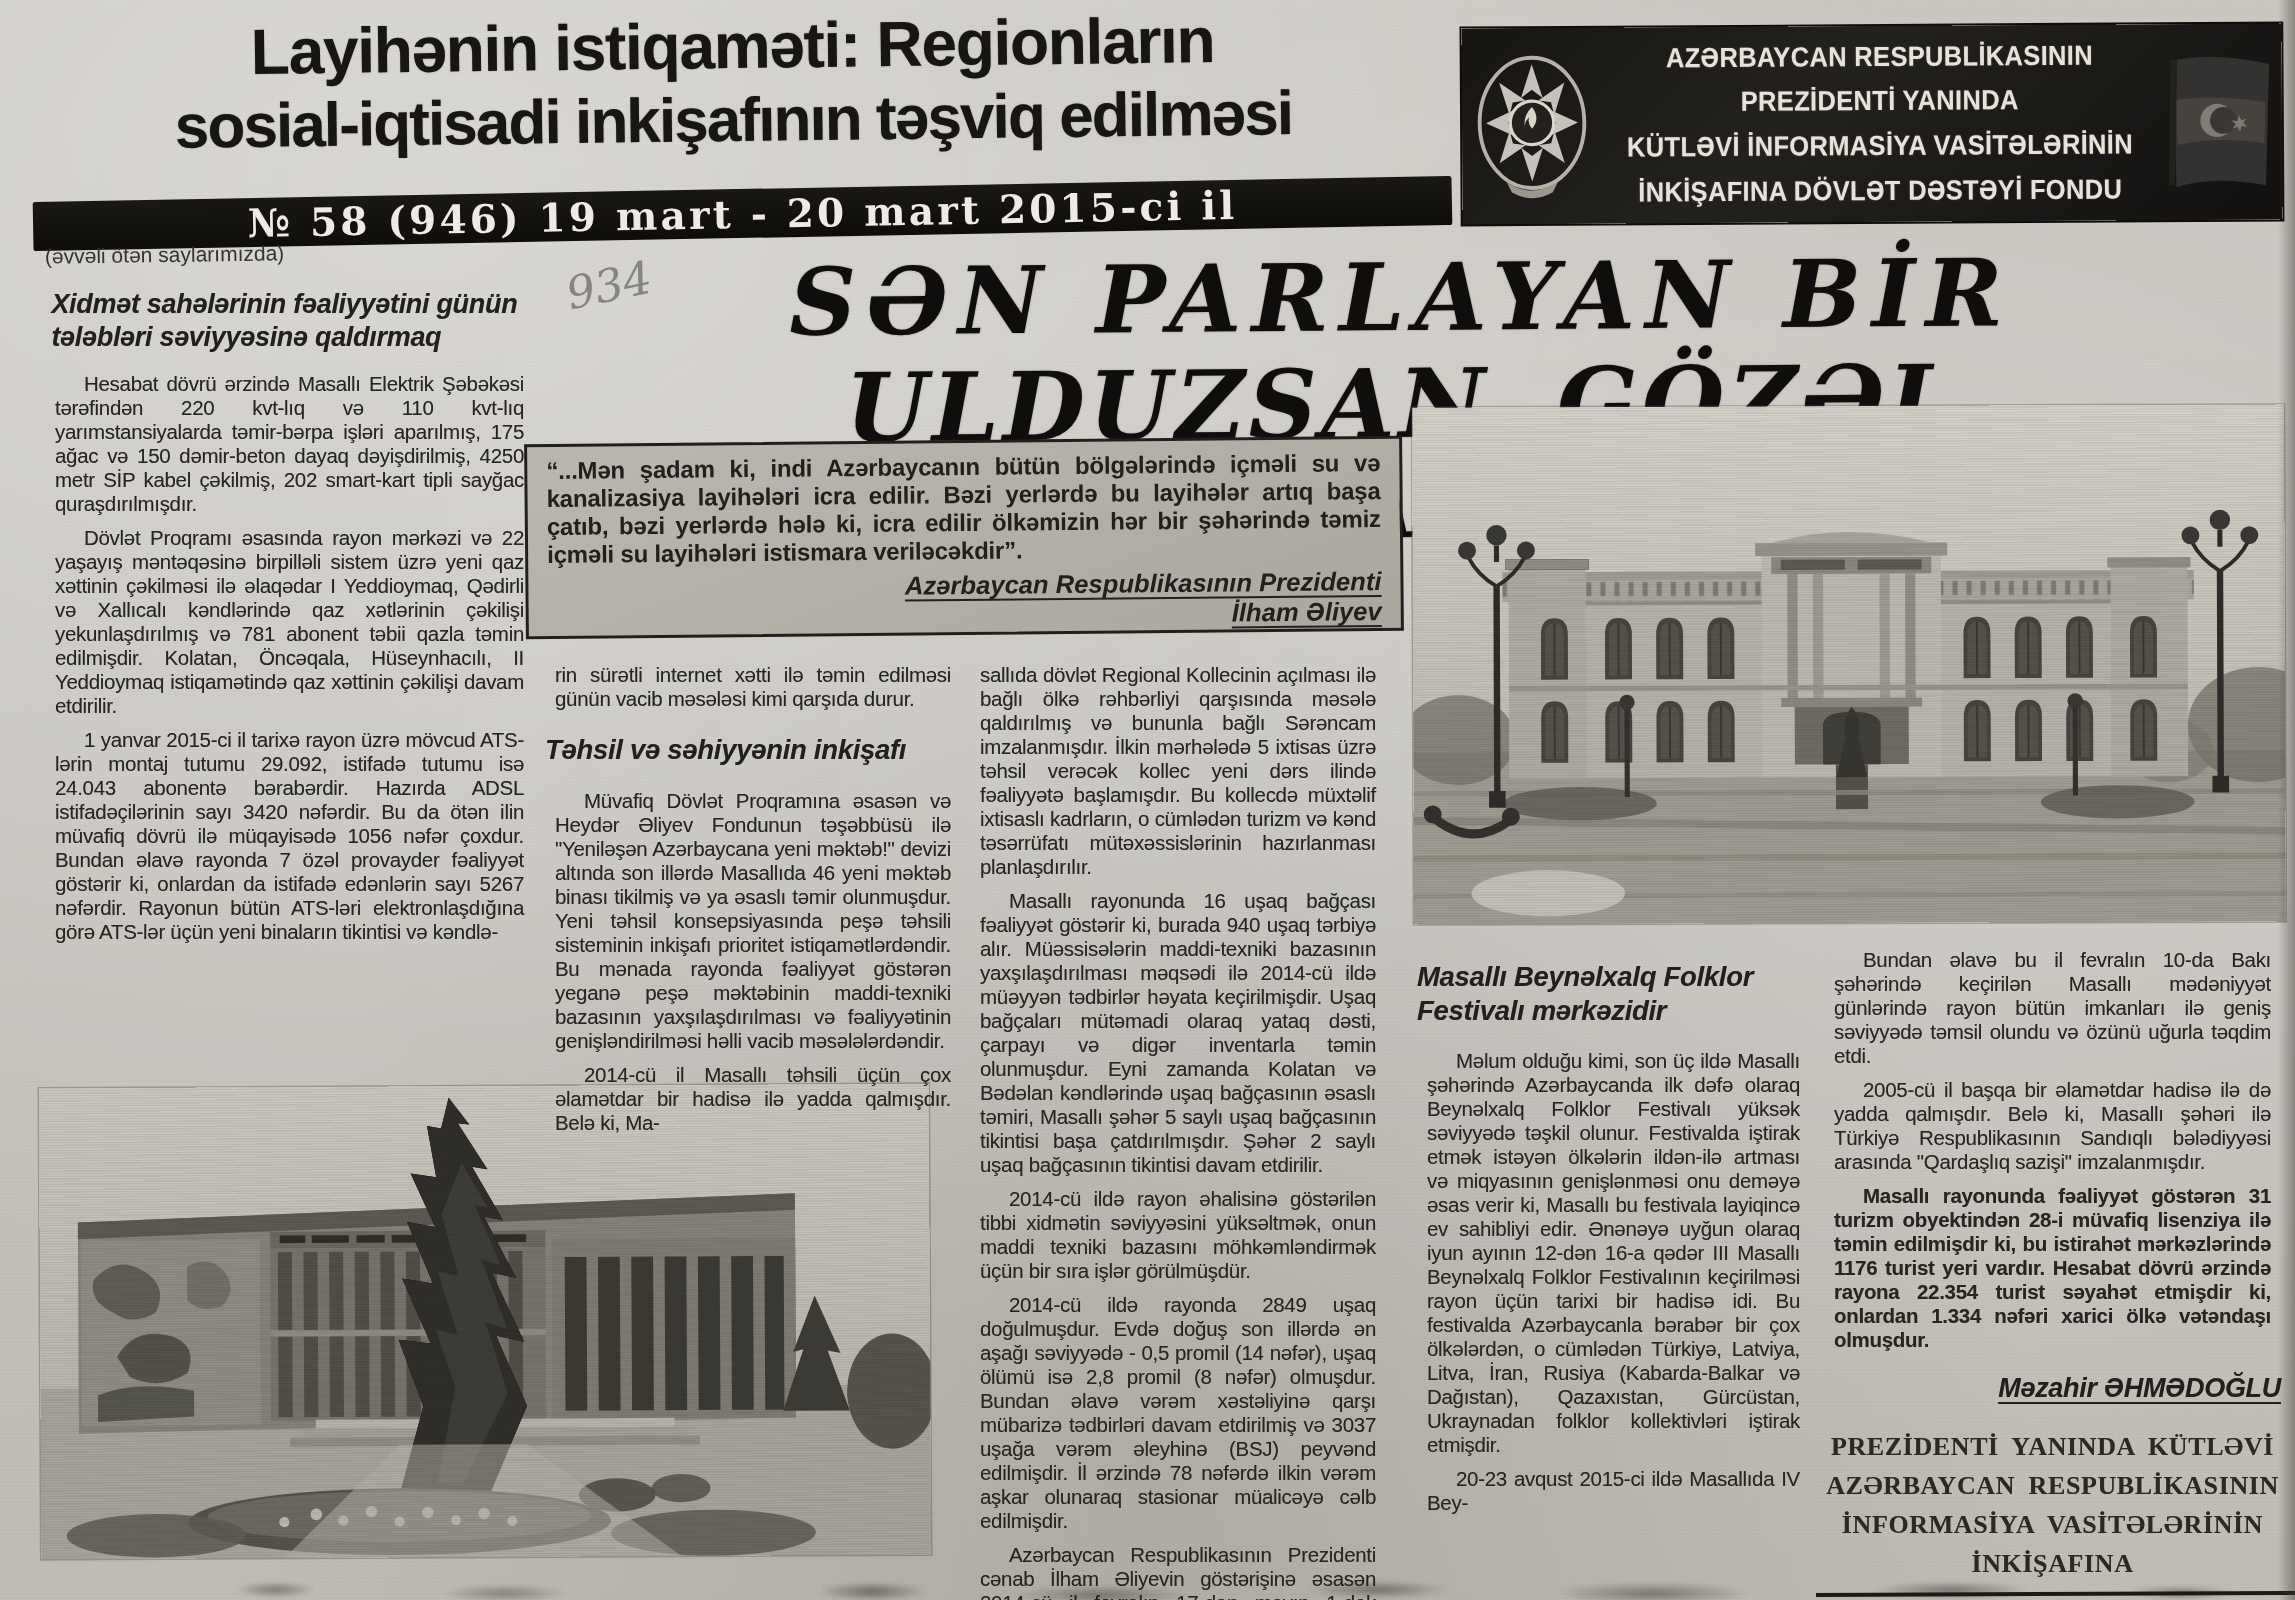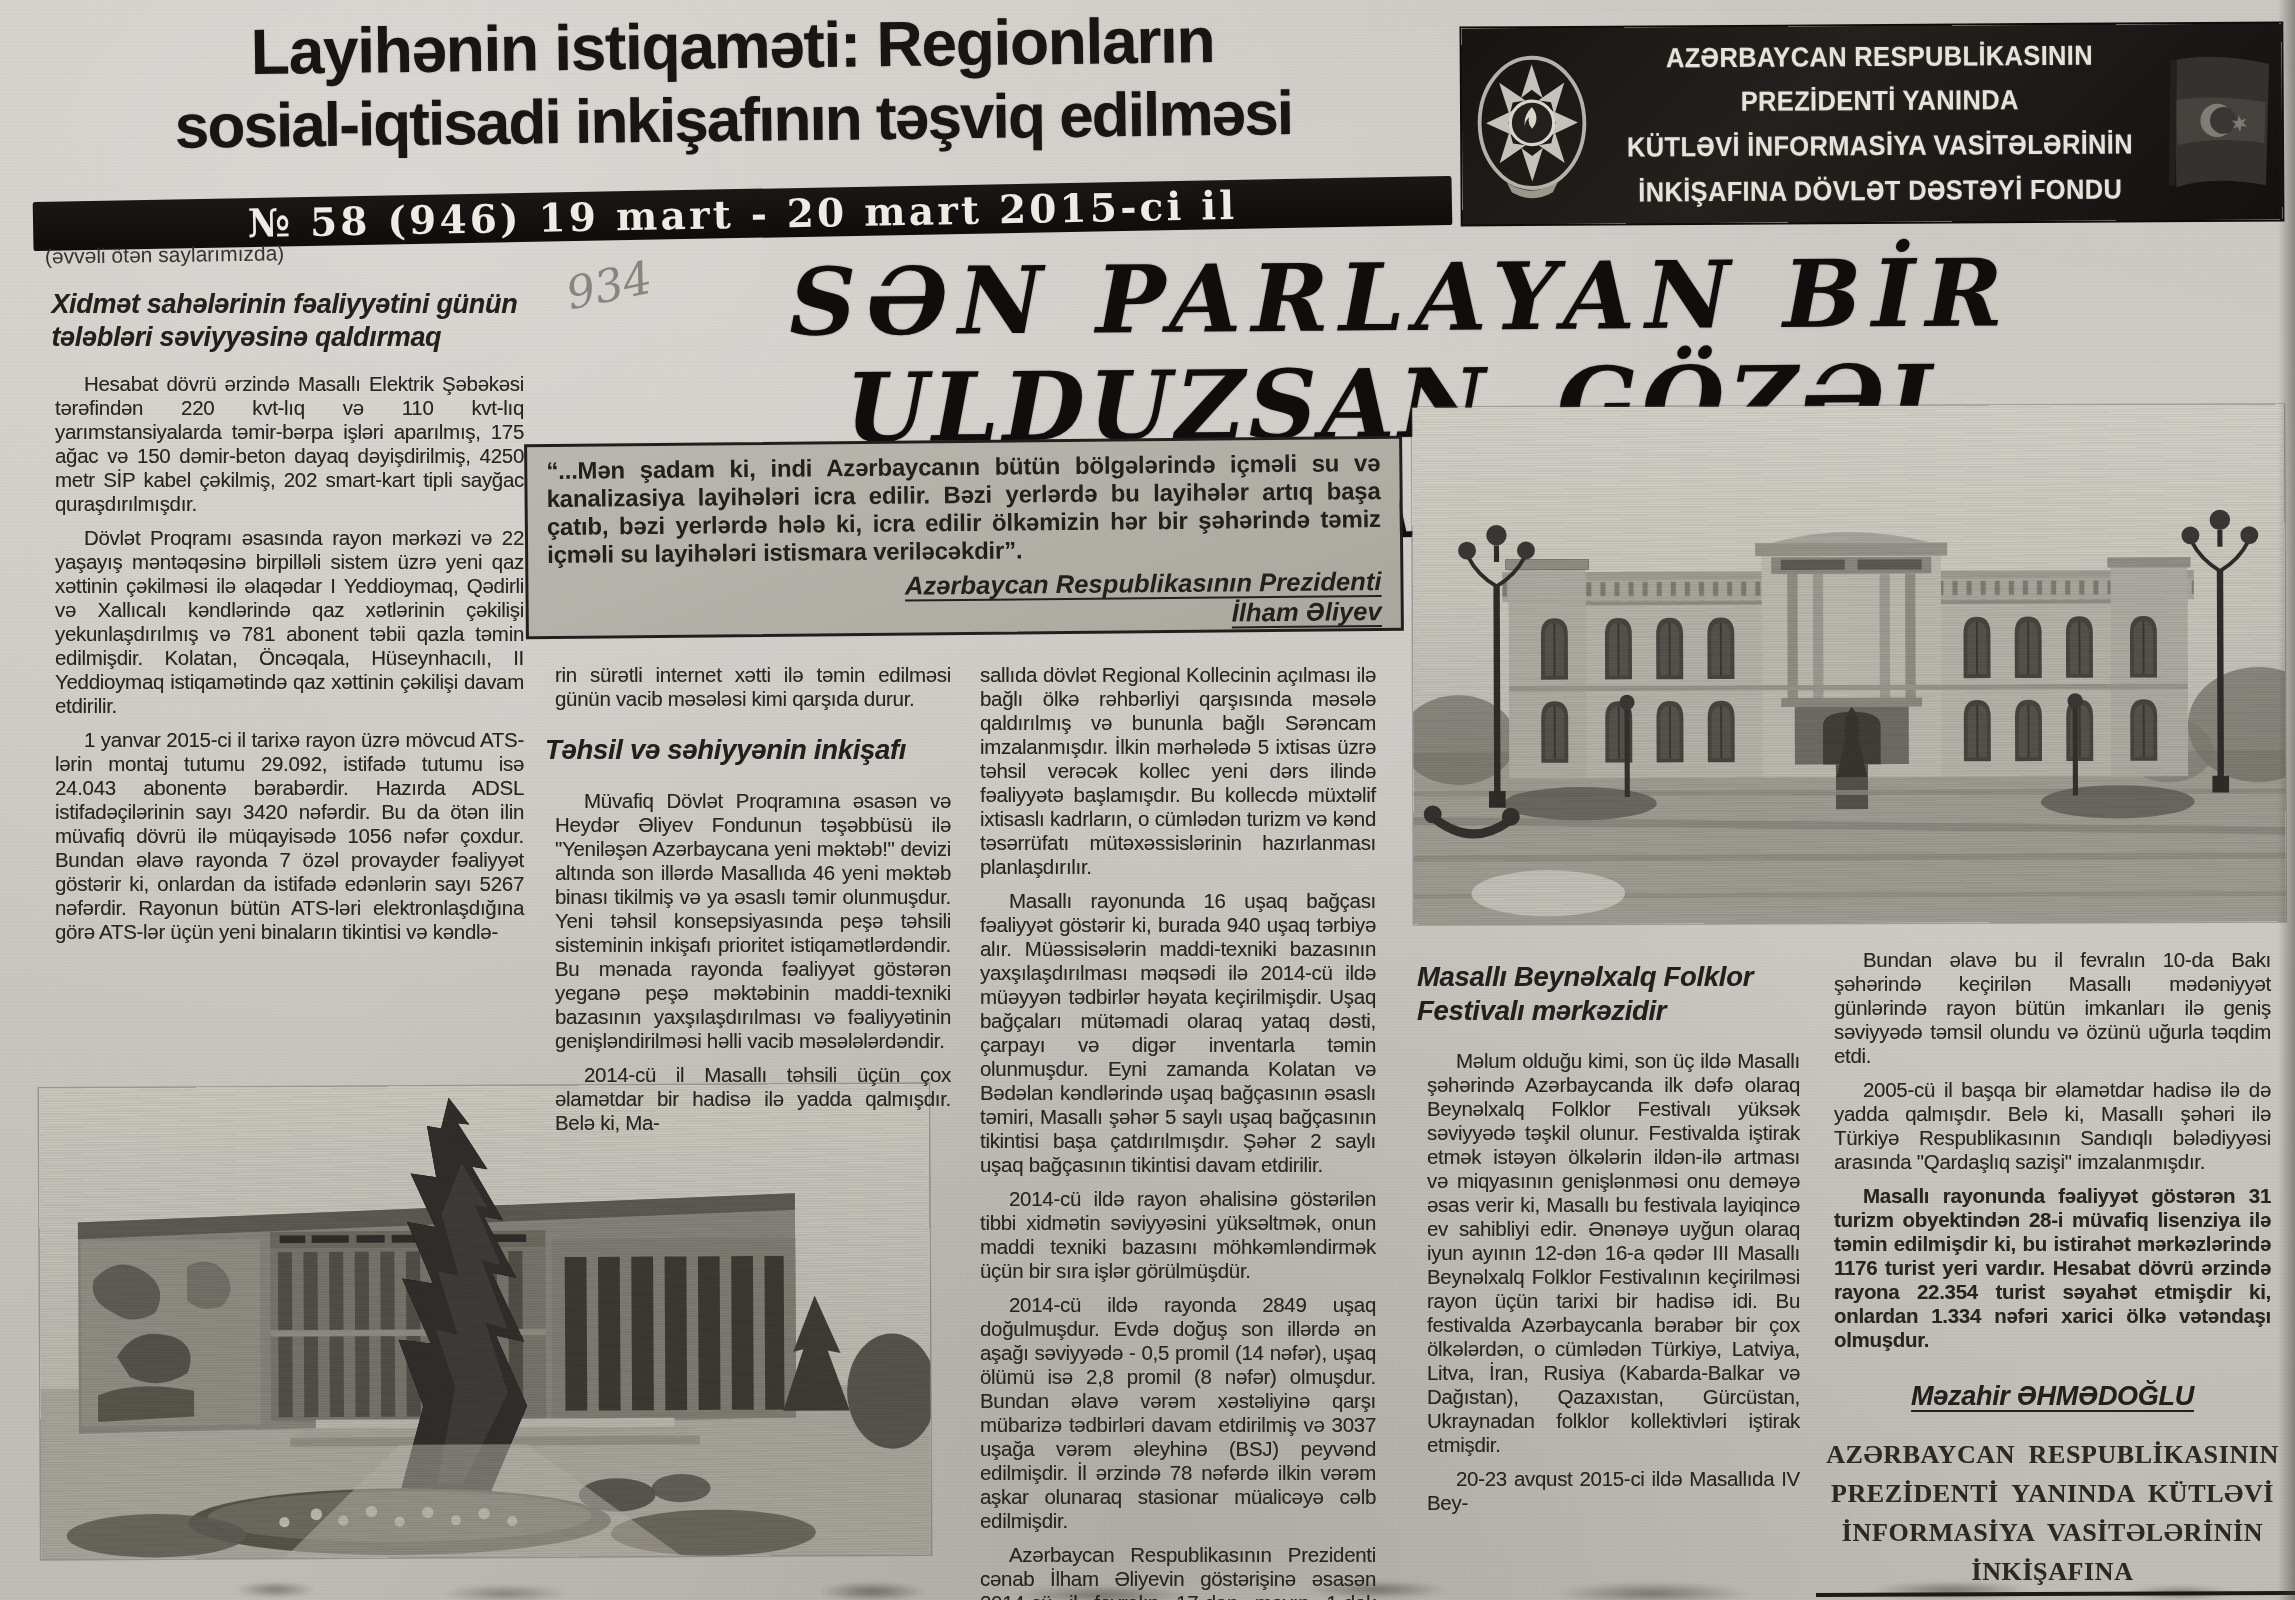--- a/index.html
+++ b/index.html
@@ -115,21 +115,21 @@
     margin:16.6px 6.4px 19px 6.4px;letter-spacing:-0.3px;
   }
   .col-subhead.sm{font-size:27.5px;margin:22px 0 22px 0;}
   #col1{left:45px;top:271px;width:489px;}
   #col2{left:545px;top:653px;width:416px;}
   #col3{left:970px;top:653px;width:416px;}
   #col4{left:1417px;top:938px;width:393px;}
   #col5{left:1824px;top:938px;width:457px;}
   .bold-par{font-weight:700;}
   .signature{
-    margin-top:32px;text-align:center;font-style:italic;font-weight:700;
+    margin-top:24px;text-align:right;font-style:italic;font-weight:700;
     font-size:27px;color:#21201c;
   }
   .signature span{text-decoration:underline;text-decoration-thickness:1.9px;text-underline-offset:5.1px;}
   .credit-block{
     margin-top:27px;text-align:center;
     font-family:"Liberation Serif",serif;font-weight:700;
     font-size:26px;line-height:1.5;color:#2a2923;
     letter-spacing:0.6px;word-spacing:6.4px;
   }
 
@@ -463,22 +463,22 @@
   </div>
 
   <div class="col bodytext" id="col5">
     <p class="ind">Bundan əlavə bu il fevralın 10-da Bakı şəhərində keçirilən Masallı mədəniyyət günlərində rayon bütün imkanları ilə geniş səviyyədə təmsil olundu və özünü uğurla təqdim etdi.</p>
     <p class="ind">2005-cü il başqa bir əlamətdar hadisə ilə də yadda qalmışdır. Belə ki, Masallı şəhəri ilə Türkiyə Respublikasının Sandıqlı bələdiyyəsi arasında "Qardaşlıq sazişi" imzalanmışdır.</p>
     <p class="ind bold-par">Masallı rayonunda fəaliyyət göstərən 31 turizm obyektindən 28-i müvafiq lisenziya ilə təmin edilmişdir ki, bu istirahət mərkəzlərində 1176 turist yeri vardır. Hesabat dövrü ərzində rayona 22.354 turist səyahət etmişdir ki, onlardan 1.334 nəfəri xarici ölkə vətəndaşı olmuşdur.</p>
     <div class="signature">
       <span>Məzahir ƏHMƏDOĞLU</span>
     </div>
     <div class="credit-block">
+      <div>PREZİDENTİ YANINDA KÜTLƏVİ</div>
       <div>AZƏRBAYCAN RESPUBLİKASININ</div>
-      <div>PREZİDENTİ YANINDA KÜTLƏVİ</div>
       <div>İNFORMASİYA VASİTƏLƏRİNİN İNKİŞAFINA</div>
 
     </div>
   </div>
 
   <div class="bottom-stains"></div>
   <div class="bottom-rule"></div>
   <div class="edge-shadow"></div>
 </div>
 

